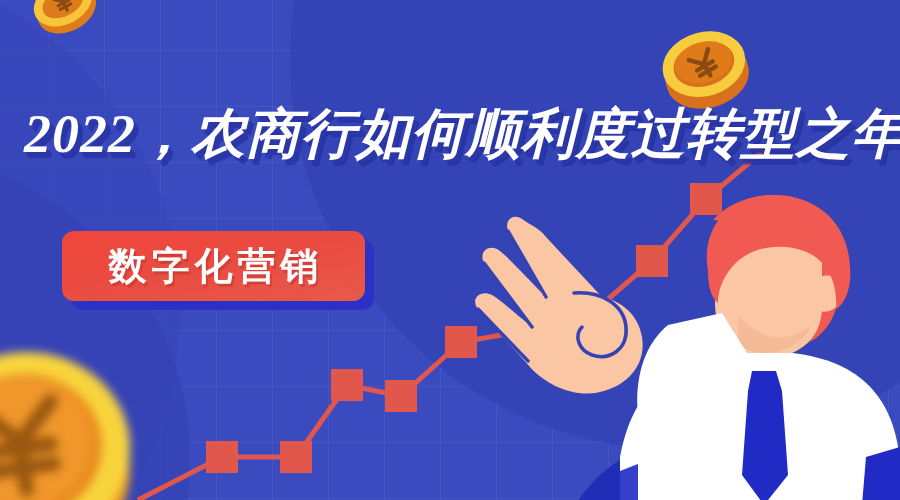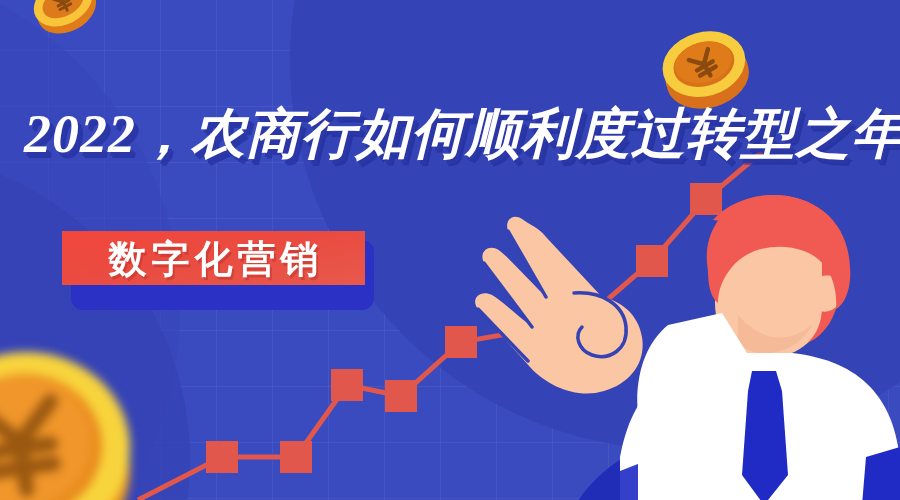--- a/index.html
+++ b/index.html
@@ -59,23 +59,23 @@
   }
   #title .yr{font-family:"Liberation Serif","DejaVu Serif",serif;font-weight:bold;}
 
   
   #badge-wrap{position:absolute;left:62px;top:231px;}
   #badge-shadow{
     position:absolute;left:9px;top:9px;width:303px;height:70px;
     background:#2a31c4;border-radius:12px;
   }
   #badge{
-    position:relative;width:303px;height:54px;border-radius:0;
+    position:relative;width:303px;height:70px;border-radius:12px;
     background:linear-gradient(170deg,#f2463c 0%,#ea4b40 45%,#e8594c 100%);
-    display:flex;align-items:flex-end;justify-content:center;
+    display:flex;align-items:center;justify-content:center;
   }
   #badge-label{
     color:#fff;font-size:38px;font-weight:bold;letter-spacing:5px;
     text-shadow:2px 3px 0 rgba(160,30,25,.30);
     padding-left:5px;
   }
 </style>
 </head>
 <body>
 

